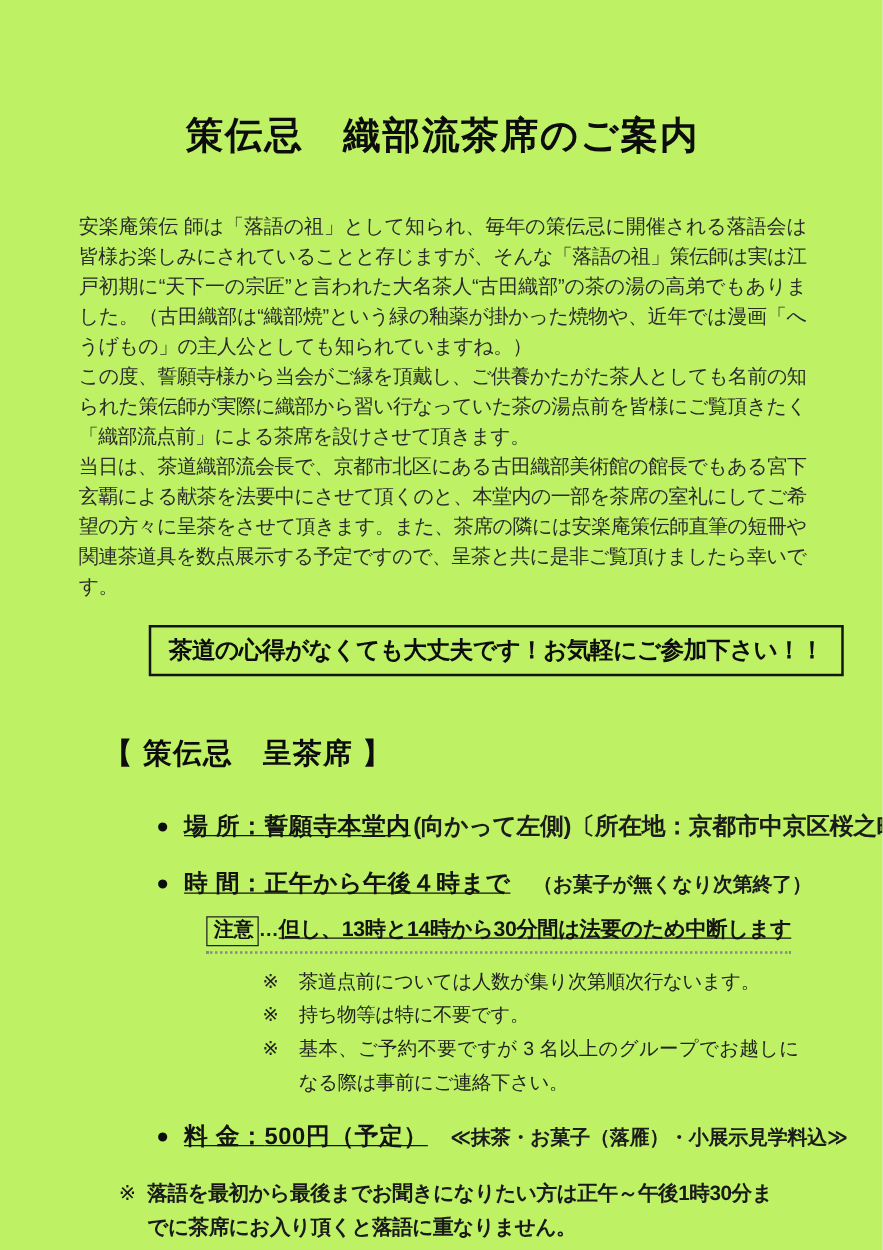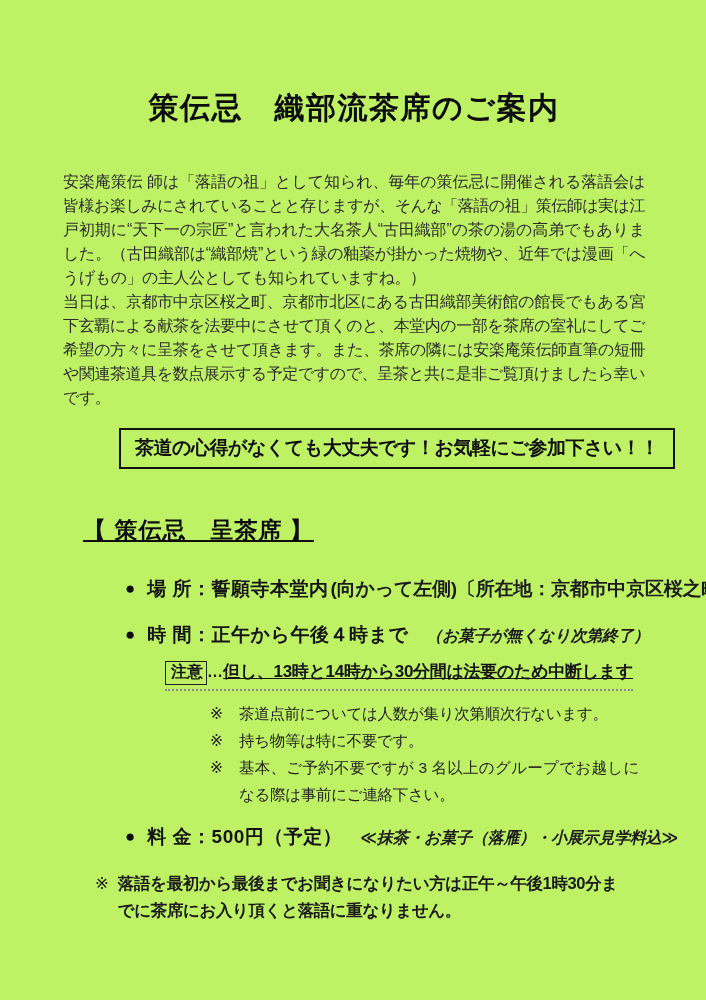--- a/index.html
+++ b/index.html
@@ -47,21 +47,20 @@
     letter-spacing: -0.5px;
     color: #0e0e0e;
     white-space: nowrap;
   }
   .section-heading {
     margin: 46px 0 0 20px;
     font-size: 23px;
     font-weight: bold;
     color: #0d0d0d;
     letter-spacing: 1px;
-    text-decoration: underline;
   }
   .detail-row {
     display: flex;
     align-items: baseline;
     margin-left: 62px;
     white-space: nowrap;
   }
   .detail-row.place { margin-top: 30px; }
   .detail-row.time  { margin-top: 20px; }
   .detail-row.fee   { margin-top: 16px; }
@@ -70,29 +69,30 @@
     margin-right: 12px;
     color: #0d0d0d;
     position: relative;
     top: -1px;
   }
   .detail-label, .detail-value {
     font-size: 19px;
     font-weight: bold;
     color: #141414;
     letter-spacing: 0.5px;
+    text-decoration: underline;
   }
   .detail-note {
     font-size: 19px;
     font-weight: bold;
     color: #1c1c1c;
     margin-left: 2px;
     letter-spacing: -0.2px;
   }
-  .detail-note.gap { margin-left: 18px; font-size: 16px; font-style: italic; }
+  .detail-note.gap { margin-left: 18px; font-size: 16px; }
   .caution-row { margin: 12px 0 0 102px; white-space: nowrap; }
   .caution-inner {
     display: inline-block;
     border-bottom: 2px dotted #8a8a8a;
     padding-bottom: 4px;
   }
   .caution-box {
     display: inline-block;
     border: 1.5px solid #222;
     padding: 0 3px 1px 5px;
@@ -133,21 +133,22 @@
 </style>
 </head>
 <body>
 
 <div class="page">
 
   <h1 class="doc-title">策伝忌　織部流茶席のご案内</h1>
 
   <div class="intro">
     <p>安楽庵策伝 師は「落語の祖」として知られ、毎年の策伝忌に開催される落語会は皆様お楽しみにされていることと存じますが、そんな「落語の祖」策伝師は実は江戸初期に“天下一の宗匠”と言われた大名茶人“古田織部”の茶の湯の高弟でもありました。（古田織部は“織部焼”という緑の釉薬が掛かった焼物や、近年では漫画「へうげもの」の主人公としても知られていますね。）</p>
-    <p>当日は、京都市中京区桜之町、京都市北区にある古田織部美術館の館長でもある宮下玄覇による献茶を法要中にさせて頂くのと、本堂内の一部を茶席の室礼にしてご希望の方々に呈茶をさせて頂きます。また、茶席の隣には安楽庵策伝師直筆の短冊や関連茶道具を数点展示する予定ですので、呈茶と共に是非ご覧頂けましたら幸いです。</p>
+    <p>この度、誓願寺様から当会がご縁を頂戴し、ご供養かたがた茶人としても名前の知られた策伝師が実際に織部から習い行なっていた茶の湯点前を皆様にご覧頂きたく「織部流点前」による茶席を設けさせて頂きます。</p>
+    <p>当日は、茶道織部流会長で、京都市北区にある古田織部美術館の館長でもある宮下玄覇による献茶を法要中にさせて頂くのと、本堂内の一部を茶席の室礼にしてご希望の方々に呈茶をさせて頂きます。また、茶席の隣には安楽庵策伝師直筆の短冊や関連茶道具を数点展示する予定ですので、呈茶と共に是非ご覧頂けましたら幸いです。</p>
   </div>
 
   <div class="callout-wrap">
     <div class="callout">茶道の心得がなくても大丈夫です！お気軽にご参加下さい！！</div>
   </div>
 
   <h2 class="section-heading">【 策伝忌　呈茶席 】</h2>
 
   <div class="detail-row place">
     <span class="bullet">●</span>

